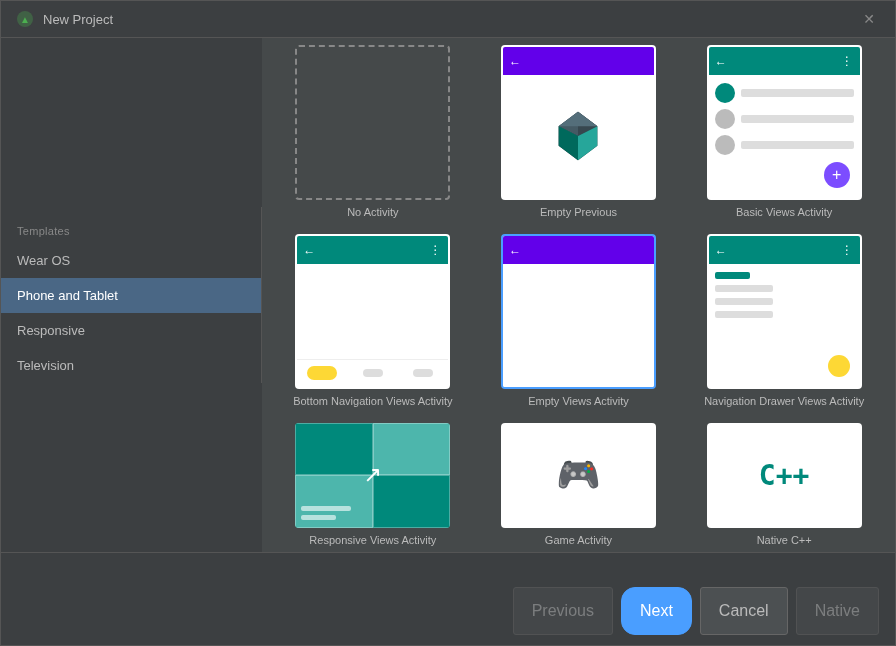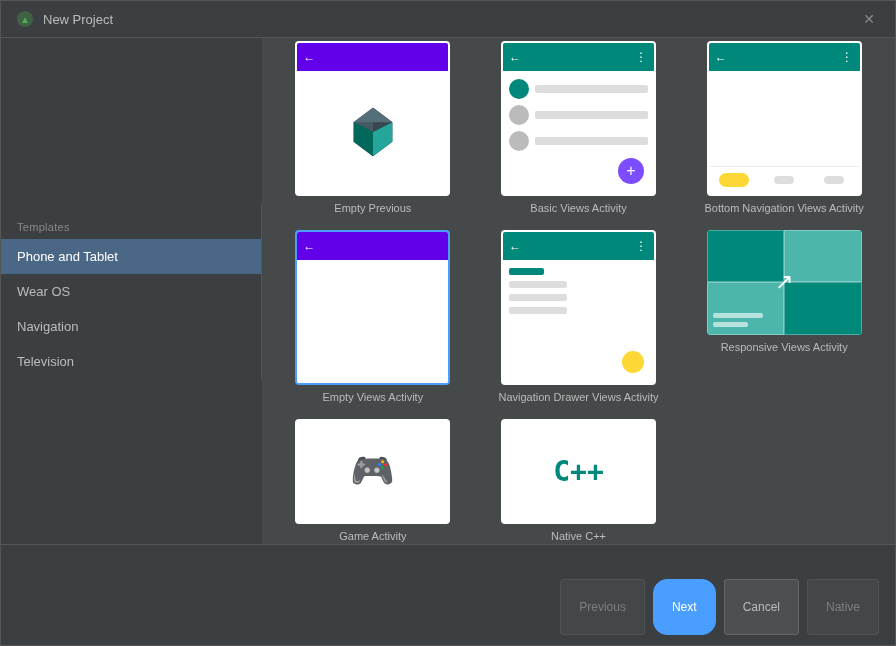--- a/index.html
+++ b/index.html
@@ -307,22 +307,22 @@
       background: #3c3f41;
       border-top: 1px solid #555;
       padding: 10px 16px;
       display: flex;
       justify-content: flex-end;
       align-items: center;
       gap: 8px;
       flex-shrink: 0;
     }
     .btn {
-      padding: 20px 18px;
-      font-size: 12px;
+      padding: 14px 18px;
+      font-size: 16px;
       border-radius: 3px;
       cursor: pointer;
       border: 1px solid #666;
       background: #4c5052;
       color: #bbbbbb;
       margin-top: 24px;
     }
     .btn.primary {
       background: #4a9eff;
       border-color: #4a9eff;
@@ -361,29 +361,34 @@
       </svg>
       <span class="title-text">New Project</span>
     </div>
     <button class="close-btn">✕</button>
   </div>
 
   <div class="main-content">
 
     <div class="sidebar">
       <div class="sidebar-section-label">Templates</div>
+      <div class="sidebar-item">Wear OS</div>
       <div class="sidebar-item active">Phone and Tablet</div>
-      <div class="sidebar-item">Wear OS</div>
-      <div class="sidebar-item">Navigation</div>
+      <div class="sidebar-item">Responsive</div>
       <div class="sidebar-item">Television</div>
     </div>
 
     <div class="content-area">
       <div class="templates-grid">
 
+        <div class="template-item">
+          <div class="template-thumb dashed">
+          </div>
+          <span class="template-label">No Activity</span>
+        </div>
 
         <div class="template-item">
           <div class="template-thumb">
             <div class="phone-toolbar purple">
               <span class="toolbar-arrow">←</span>
             </div>
             <div class="phone-body">
               <svg class="gem-svg" viewBox="0 0 60 60" style="position:absolute;top:50%;left:50%;transform:translate(-50%,-50%)">
                 <polygon points="30,5 50,20 50,40 30,55 10,40 10,20" fill="#263238"></polygon>
                 <polygon points="30,5 50,20 30,30" fill="#37474f"></polygon>

